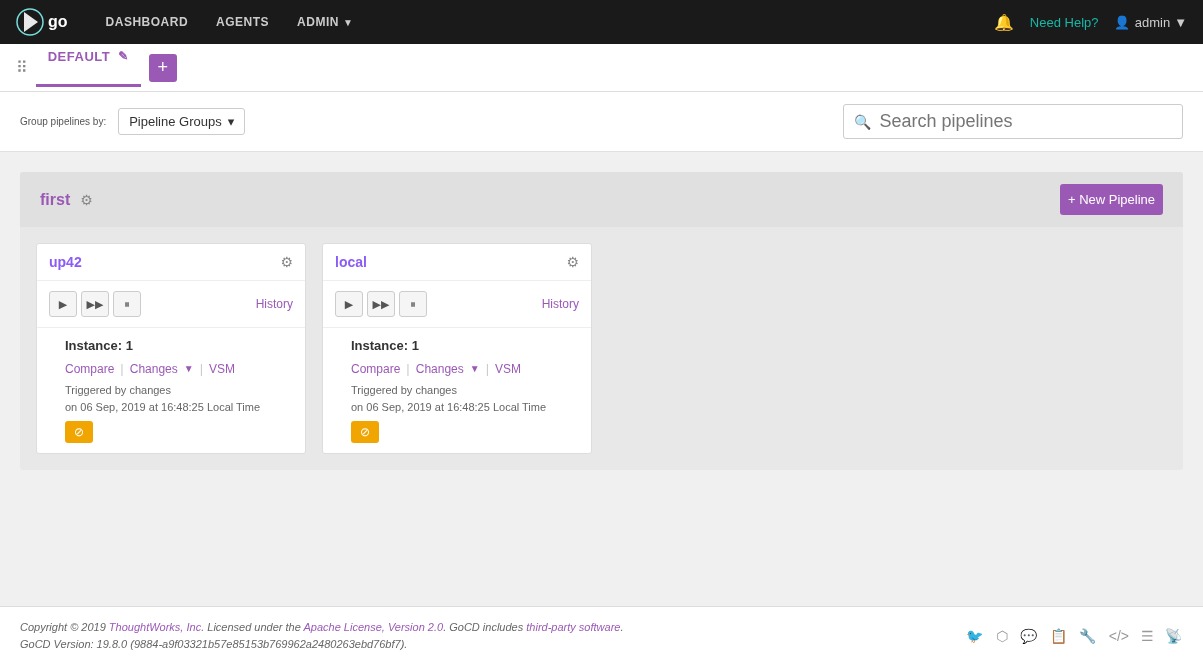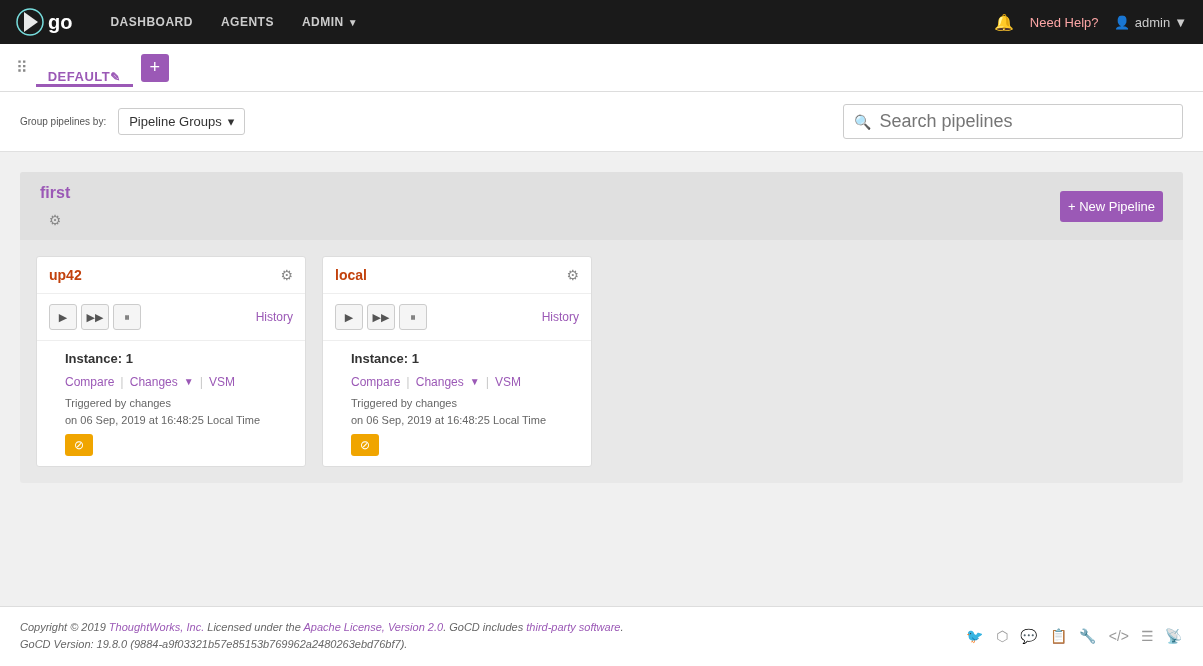--- a/index.html
+++ b/index.html
@@ -35,42 +35,43 @@
       text-transform: uppercase;
     }
     .top-nav .nav-link .arrow { margin-left: 4px; font-size: 10px; }
     .top-nav .right-actions {
       display: flex;
       align-items: center;
       gap: 16px;
       margin-left: auto;
     }
     .top-nav .bell-icon { color: #ccc; font-size: 16px; cursor: pointer; }
-    .top-nav .help-link { color: #fca5a5; font-size: 13px; text-decoration: none; }
+    .top-nav .help-link { color: #14b8a6; font-size: 13px; text-decoration: none; }
     .top-nav .user-menu { color: #ccc; font-size: 13px; display: flex; align-items: center; gap: 4px; cursor: pointer; }
 
     
     .tabs-bar {
       background: #fff;
       border-bottom: 1px solid #ddd;
       display: flex;
       align-items: center;
       padding: 0 16px;
       height: 48px;
       flex-shrink: 0;
     }
     .tab-dots {
       color: #888;
       margin-right: 8px;
       font-size: 16px;
       cursor: pointer;
     }
     .tab-item {
       display: flex;
-      align-items: flex-end;
+      align-items: flex-start;
+      gap: 8px;
       padding: 0 12px;
       height: 38px;
       font-size: 13px;
       font-weight: 600;
       letter-spacing: 0.5px;
       text-transform: uppercase;
       color: #9b59b6;
       border-bottom: 3px solid #9b59b6;
       cursor: pointer;
     }
@@ -147,21 +148,20 @@
       align-items: center;
       justify-content: space-between;
       padding: 12px 20px;
       background: #e0e0e0;
       border-radius: 3px 3px 0 0;
     }
     .pipeline-group-title {
       display: flex;
       align-items: center;
       gap: 10px;
-      flex-direction: column;
     }
     .pipeline-group-title h2 {
       font-size: 16px;
       font-weight: 600;
       color: #9b59b6;
     }
     .group-settings-icon { color: #888; cursor: pointer; font-size: 14px; }
     .new-pipeline-btn {
       background: #9b59b6;
       color: #ffffff;
@@ -193,21 +193,21 @@
     .pipeline-card-header {
       display: flex;
       align-items: center;
       justify-content: space-between;
       padding: 10px 12px;
       border-bottom: 1px solid #eee;
     }
     .pipeline-name {
       font-size: 14px;
       font-weight: 600;
-      color: #c2410c;
+      color: #8b5cf6;
     }
     .pipeline-settings-icon { color: #888; cursor: pointer; font-size: 14px; }
 
     .pipeline-controls {
       display: flex;
       align-items: center;
       justify-content: space-between;
       padding: 10px 12px;
       border-bottom: 1px solid #eee;
     }
@@ -294,21 +294,21 @@
   </style>
 </head>
 <body>
 
 <nav class="top-nav">
   <div class="logo">
     <svg viewBox="0 0 28 28" xmlns="http://www.w3.org/2000/svg">
       <polygon points="8,4 22,14 8,24" fill="#fff" opacity="0.9"></polygon>
       <circle cx="14" cy="14" r="13" fill="none" stroke="#7dd" stroke-width="1.5"></circle>
     </svg>
-    <span style="color:#fff;font-weight:700;font-size:20px;margin-left:4px;">go</span>
+    <span style="color:#fff;font-weight:700;font-size:16px;margin-left:4px;">go</span>
   </div>
   <div class="nav-links">
     <a class="nav-link">DASHBOARD</a>
     <a class="nav-link">AGENTS</a>
     <a class="nav-link">
       <span>ADMIN</span>
       <span class="arrow">▼</span>
     </a>
   </div>
   <div class="right-actions">

